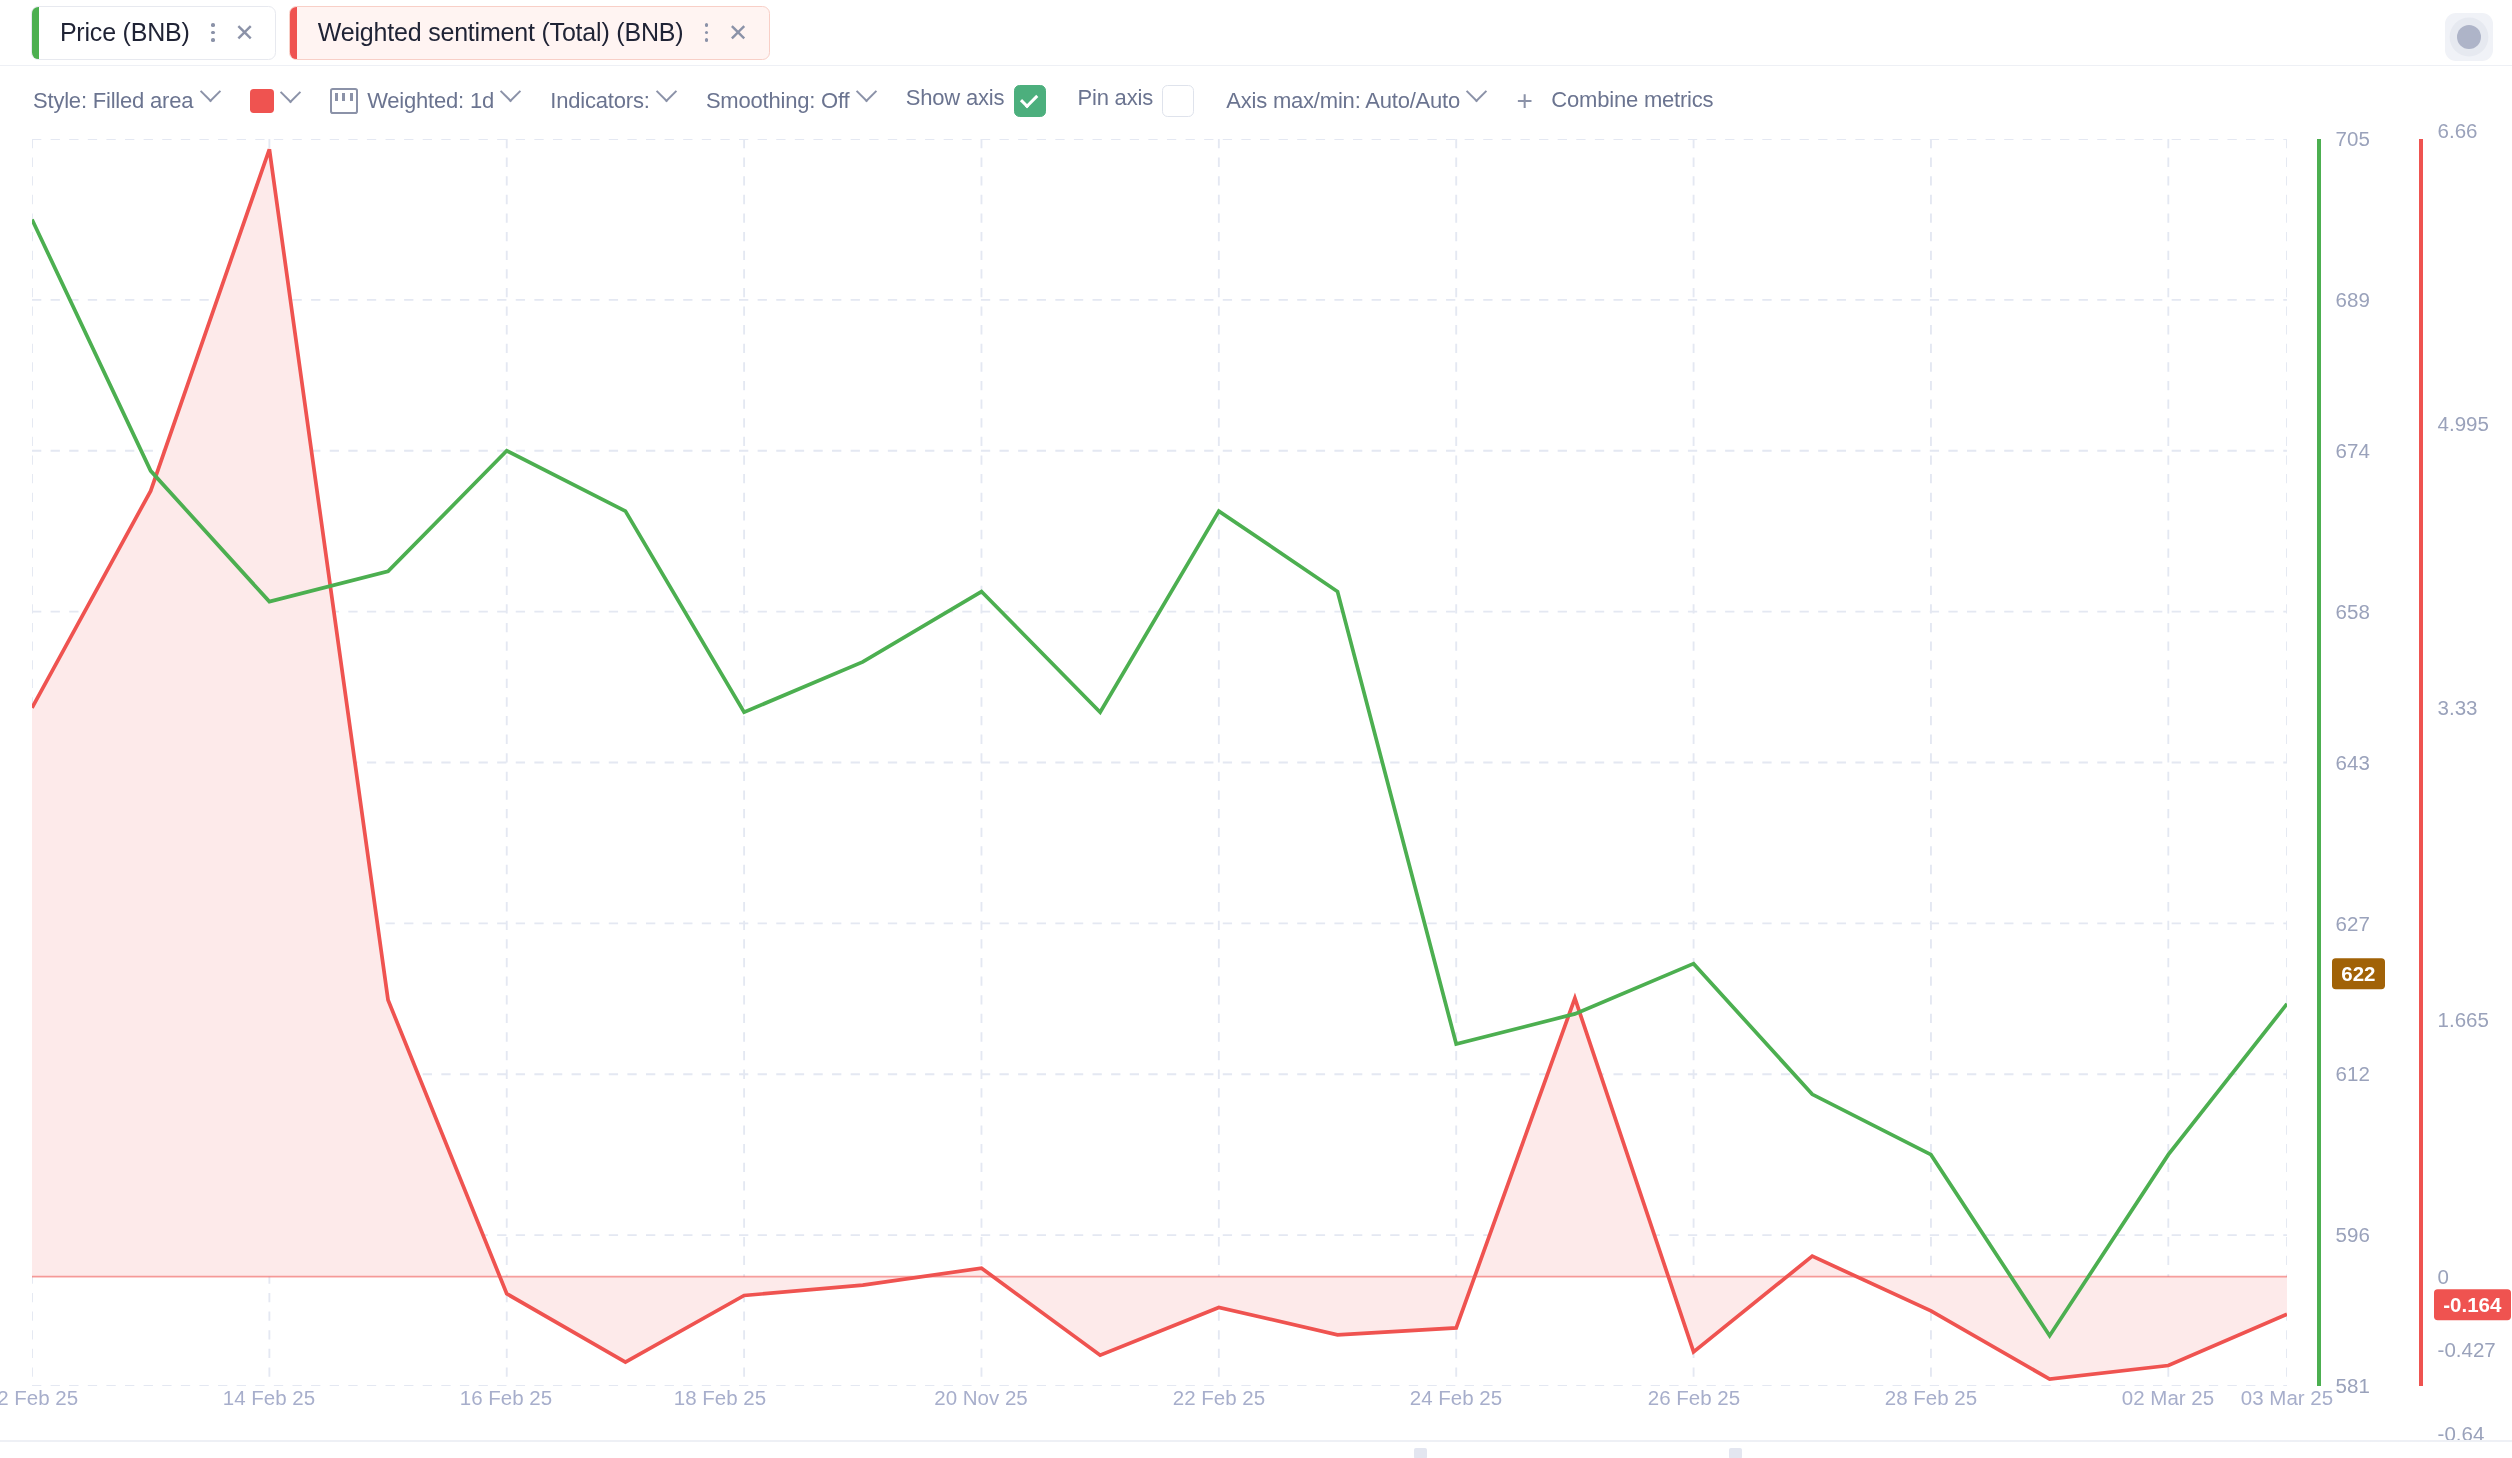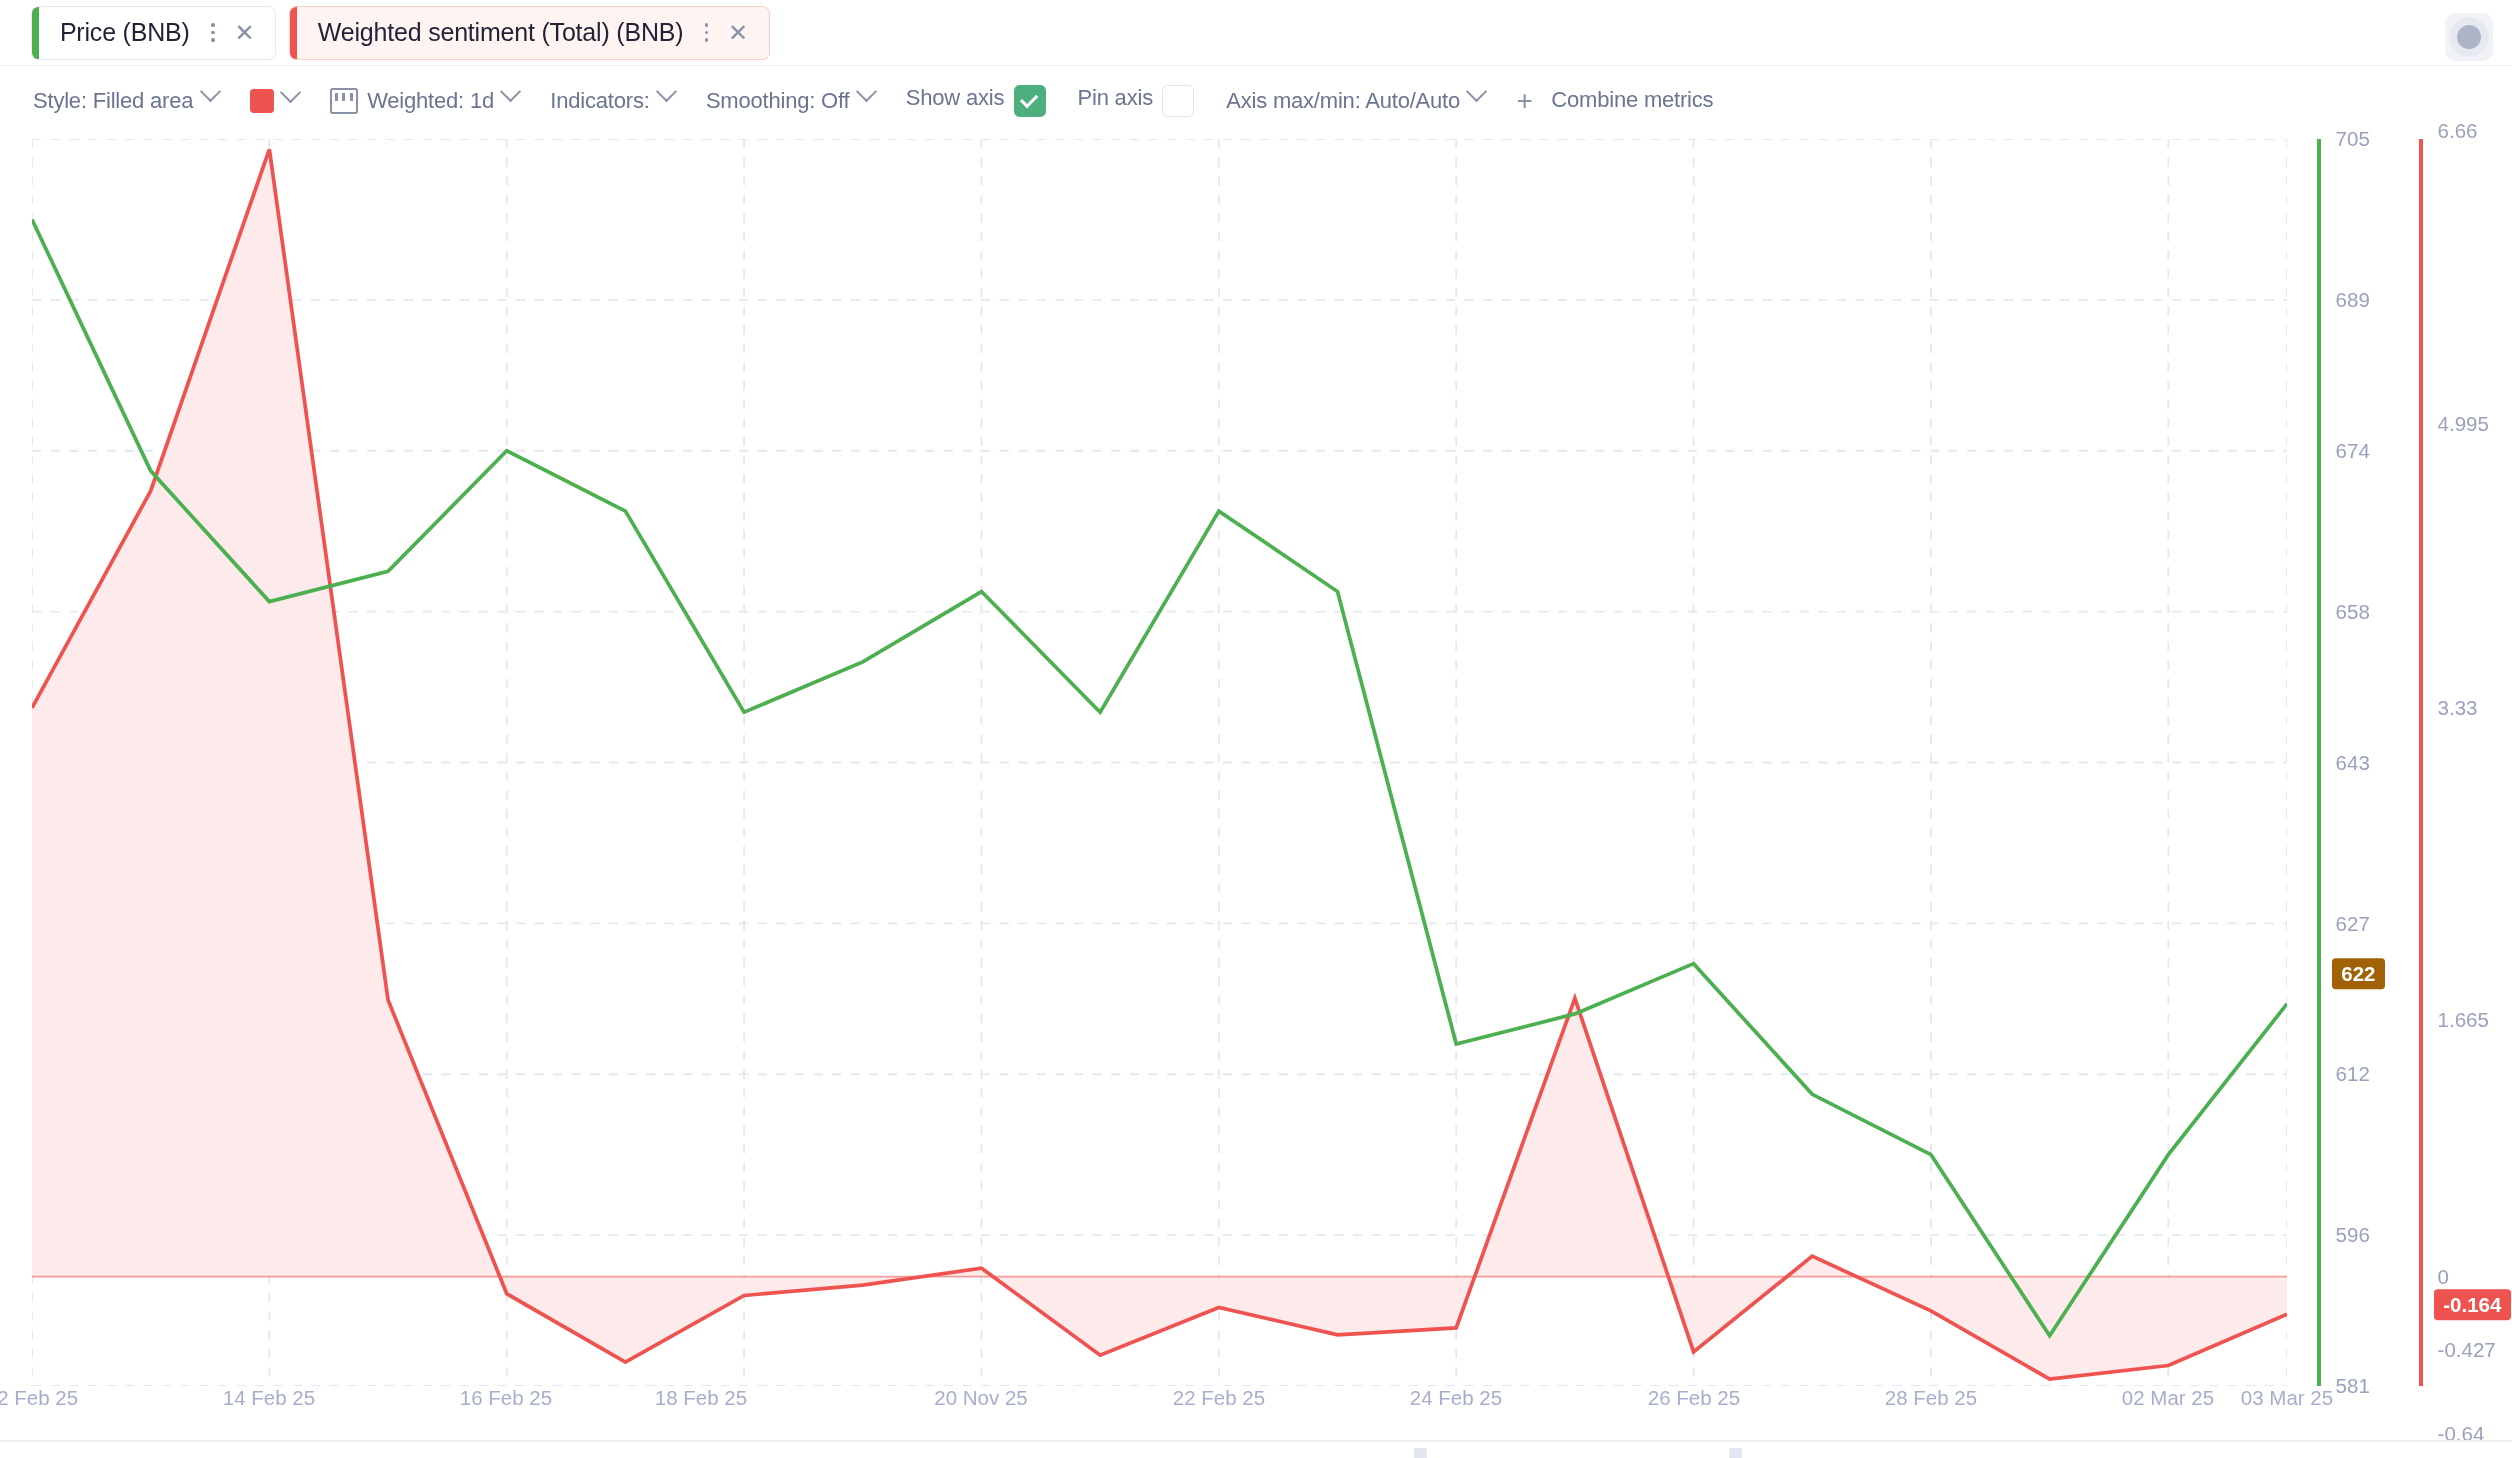--- a/index.html
+++ b/index.html
@@ -213,21 +213,21 @@
         <div class="ylab" style="top: 1304px;">-0.64</div>
         <div class="ybadge red" style="top: 1175px;">-0.164</div>
       </div>
   </div>
 
   <div class="xaxis">
     <div id="x-ticks">
         <div class="xlab" style="left: 32px;">12 Feb 25</div>
         <div class="xlab" style="left: 269px;">14 Feb 25</div>
         <div class="xlab" style="left: 506px;">16 Feb 25</div>
-        <div class="xlab" style="left: 701px;">18 Feb 25</div>
+        <div class="xlab" style="left: 720px;">18 Feb 25</div>
         <div class="xlab" style="left: 981px;">20 Nov 25</div>
         <div class="xlab" style="left: 1219px;">22 Feb 25</div>
         <div class="xlab" style="left: 1456px;">24 Feb 25</div>
         <div class="xlab" style="left: 1694px;">26 Feb 25</div>
         <div class="xlab" style="left: 1931px;">28 Feb 25</div>
         <div class="xlab" style="left: 2168px;">02 Mar 25</div>
         <div class="xlab" style="left: 2287px;">03 Mar 25</div>
       </div>
   </div>
 

